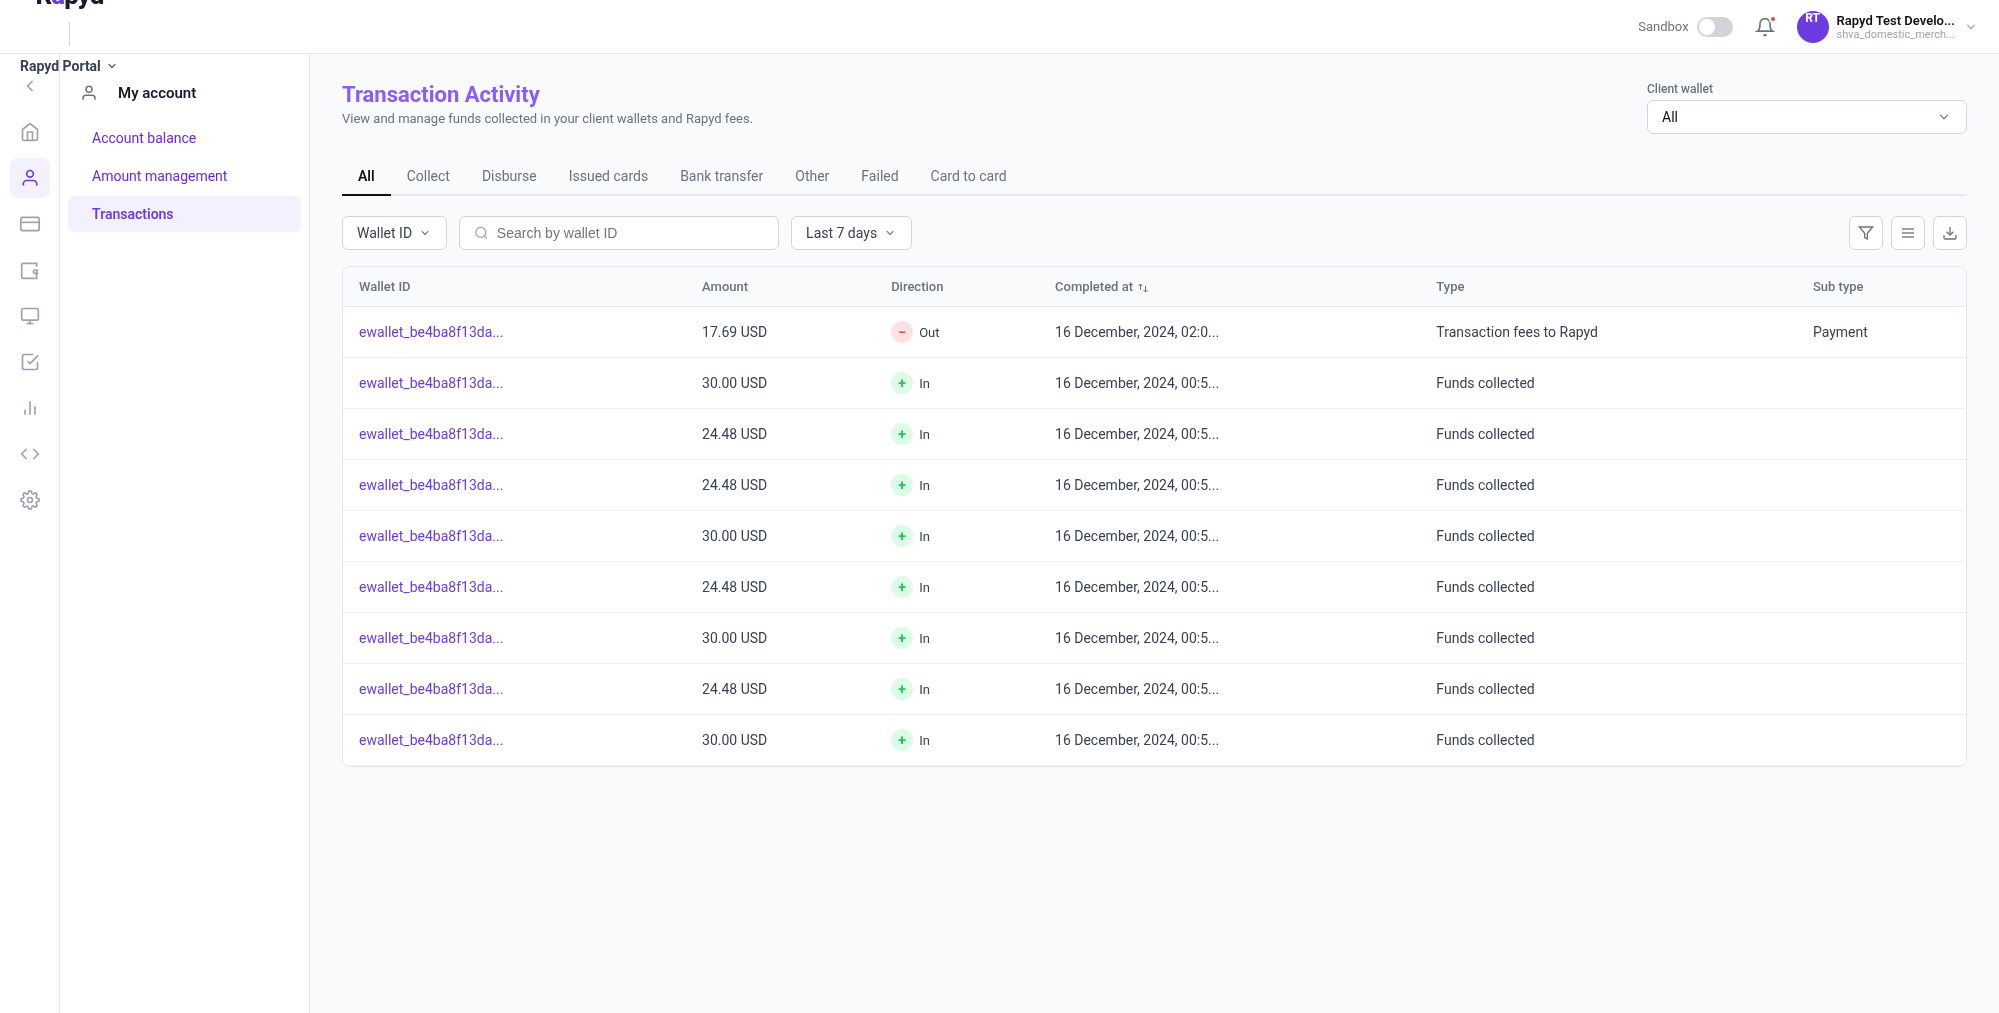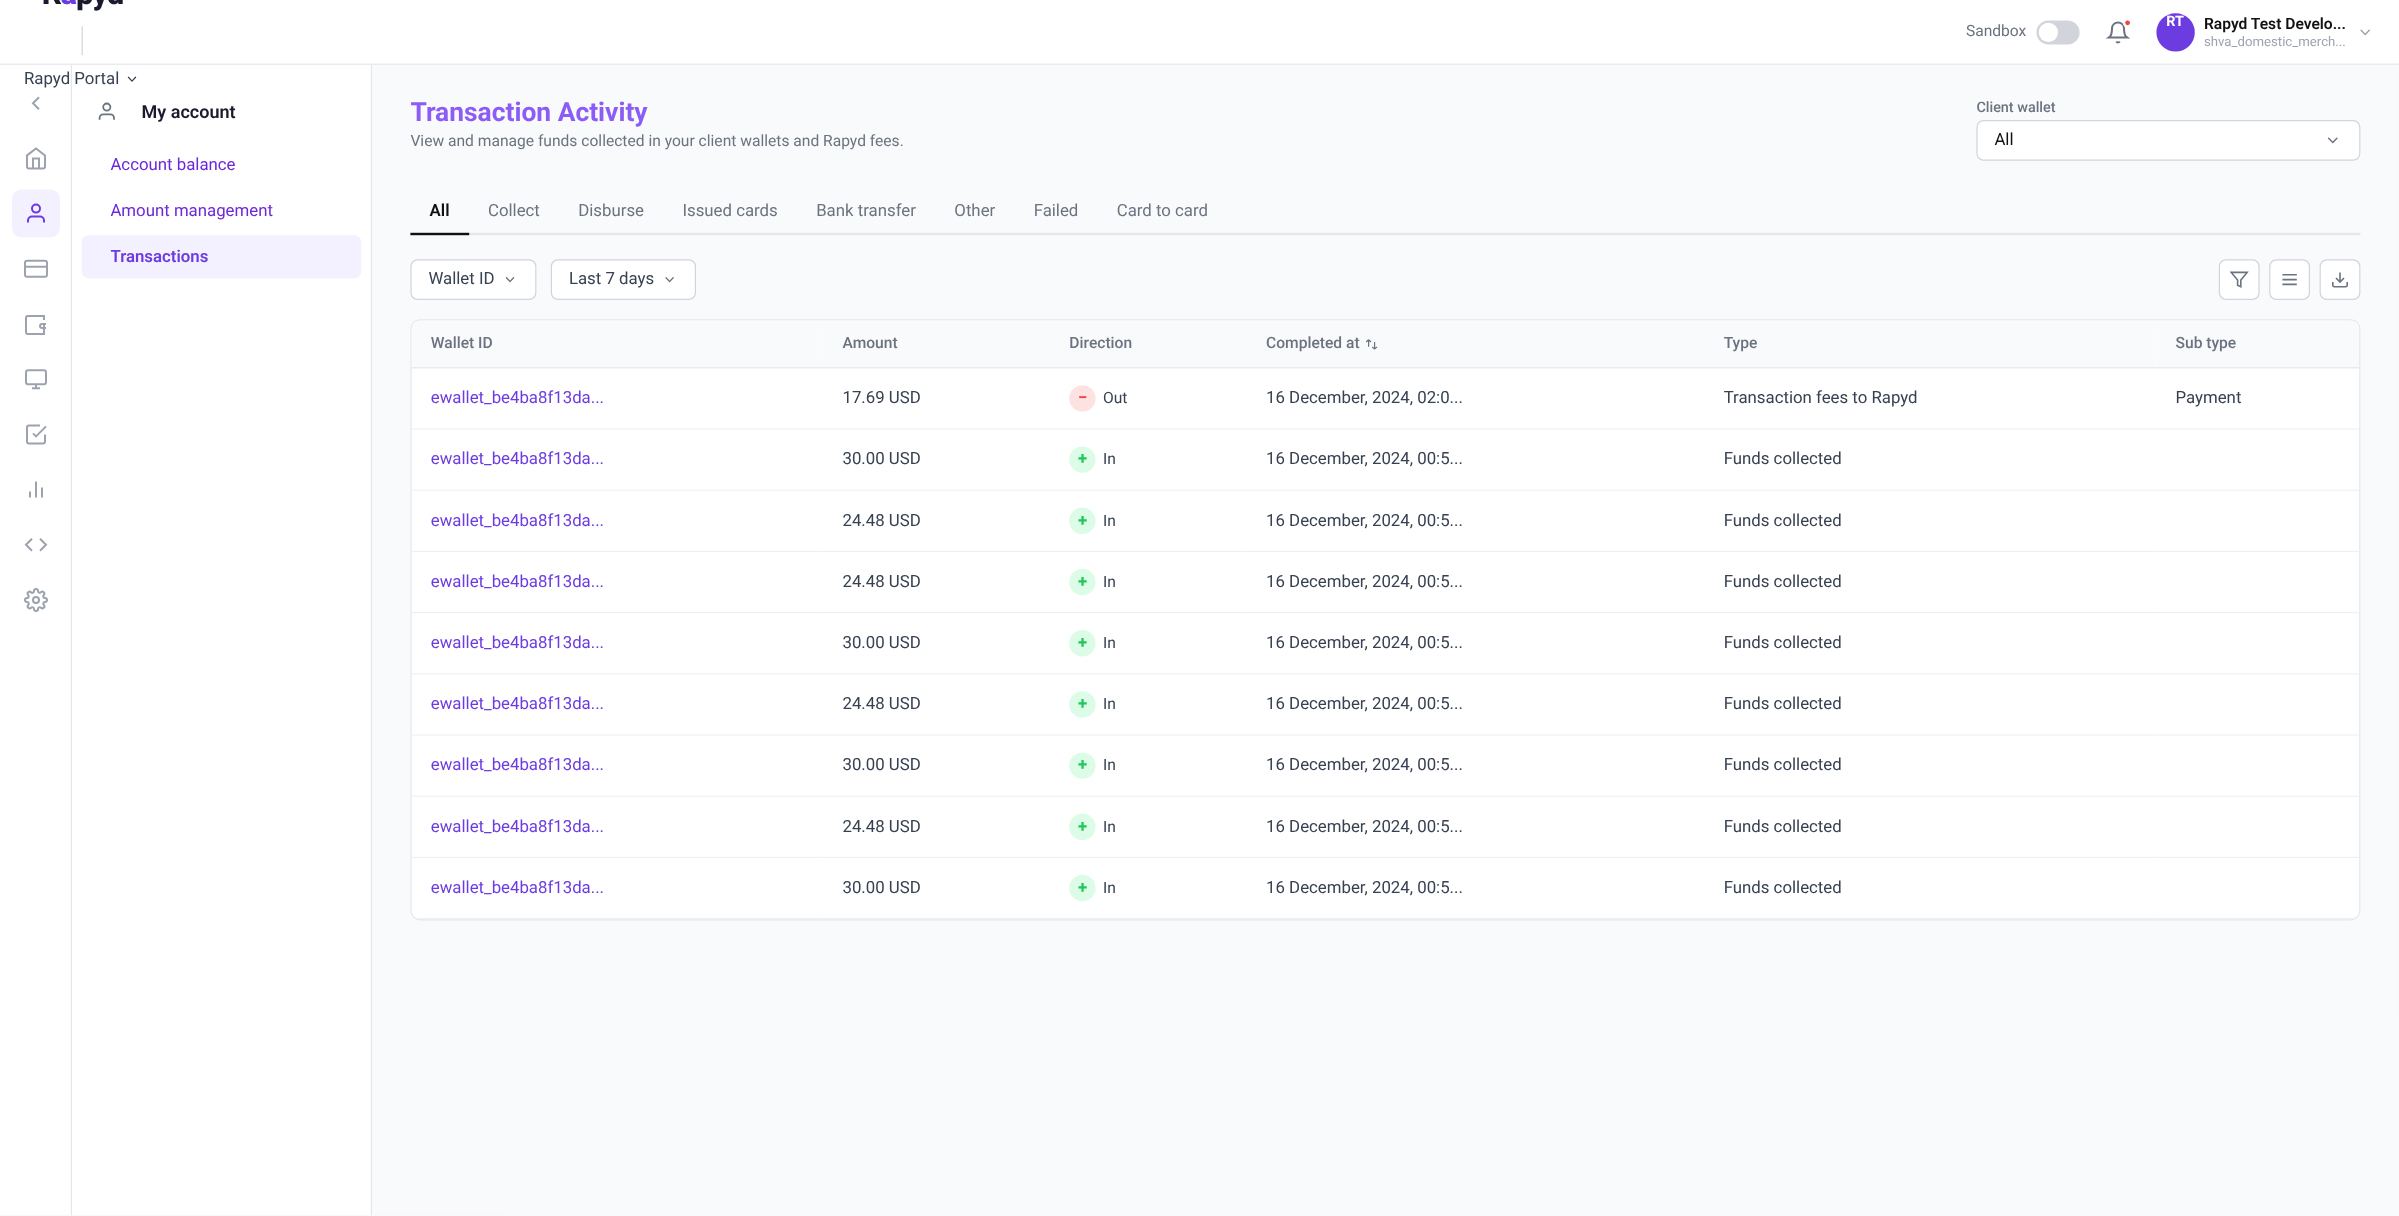--- a/index.html
+++ b/index.html
@@ -8,21 +8,21 @@
     
     .topnav {
       display: flex; align-items: center; height: 54px;
       background: #fff; border-bottom: 1px solid #e5e7eb;
       padding: 0 20px; position: fixed; top: 0; left: 0; right: 0; z-index: 100;
     }
     .logo-area { display: flex; align-items: center; gap: 12px; flex-direction: column; }
     .logo-brand { display: flex; align-items: center; gap: 6px; }
     .logo-text { font-size: 26px; font-weight: 800; color: #1a1a2e; letter-spacing: -1px; }
     .divider-v { width: 1px; height: 24px; background: #d1d5db; margin: 0 12px; }
-    .portal-label { display: flex; align-items: center; gap: 4px; font-size: 14px; color: #374151; font-weight: 400; cursor: pointer; }
+    .portal-label { display: flex; align-items: center; gap: 4px; font-size: 14px; color: #374151; font-weight: 700; cursor: pointer; }
     .portal-label svg { width: 14px; height: 14px; }
 
     .topnav-right { margin-left: auto; display: flex; align-items: center; gap: 16px; }
     .sandbox-area { display: flex; align-items: center; gap: 8px; font-size: 13px; color: #6b7280; }
     .toggle { position: relative; width: 36px; height: 20px; }
     .toggle input { opacity: 0; width: 0; height: 0; }
     .toggle-slider { position: absolute; top: 0; left: 0; right: 0; bottom: 0; background: #d1d5db; border-radius: 20px; transition: .3s; }
     .toggle-slider:before { content: ''; position: absolute; width: 16px; height: 16px; left: 2px; bottom: 2px; background: white; border-radius: 50%; transition: .3s; }
     .toggle input:checked + .toggle-slider { background: #6c3ce1; }
     .toggle input:checked + .toggle-slider:before { transform: translateX(16px); }
@@ -311,20 +311,27 @@
         <div class="tab">Failed</div>
         <div class="tab">Card to card</div>
       </div>
 
     <div class="filter-row">
       <div class="wallet-filter">
         <span>Wallet ID</span>
         <svg width="14" height="14" viewBox="0 0 20 20" fill="#6b7280">
           <path fill-rule="evenodd" d="M5.23 7.21a.75.75 0 011.06.02L10 11.168l3.71-3.938a.75.75 0 111.08 1.04l-4.25 4.5a.75.75 0 01-1.08 0l-4.25-4.5a.75.75 0 01.02-1.06z" clip-rule="evenodd"></path>
         </svg>
+      </div>
+      <div class="search-box">
+        <svg width="16" height="16" viewBox="0 0 24 24" fill="none" stroke="#9ca3af" stroke-width="2">
+          <circle cx="11" cy="11" r="8"></circle>
+            <path d="m21 21-4.35-4.35"></path>
+        </svg>
+        <input type="text" placeholder="Search by wallet ID" style="">
       </div>
       <div class="date-filter">
         <span>Last 7 days</span>
         <svg width="14" height="14" viewBox="0 0 20 20" fill="#6b7280">
           <path fill-rule="evenodd" d="M5.23 7.21a.75.75 0 011.06.02L10 11.168l3.71-3.938a.75.75 0 111.08 1.04l-4.25 4.5a.75.75 0 01-1.08 0l-4.25-4.5a.75.75 0 01.02-1.06z" clip-rule="evenodd"></path>
         </svg>
       </div>
       <div class="filter-actions">
         <div class="action-icon-btn">
           <svg width="16" height="16" viewBox="0 0 24 24" fill="none" stroke="currentColor" stroke-width="2">

